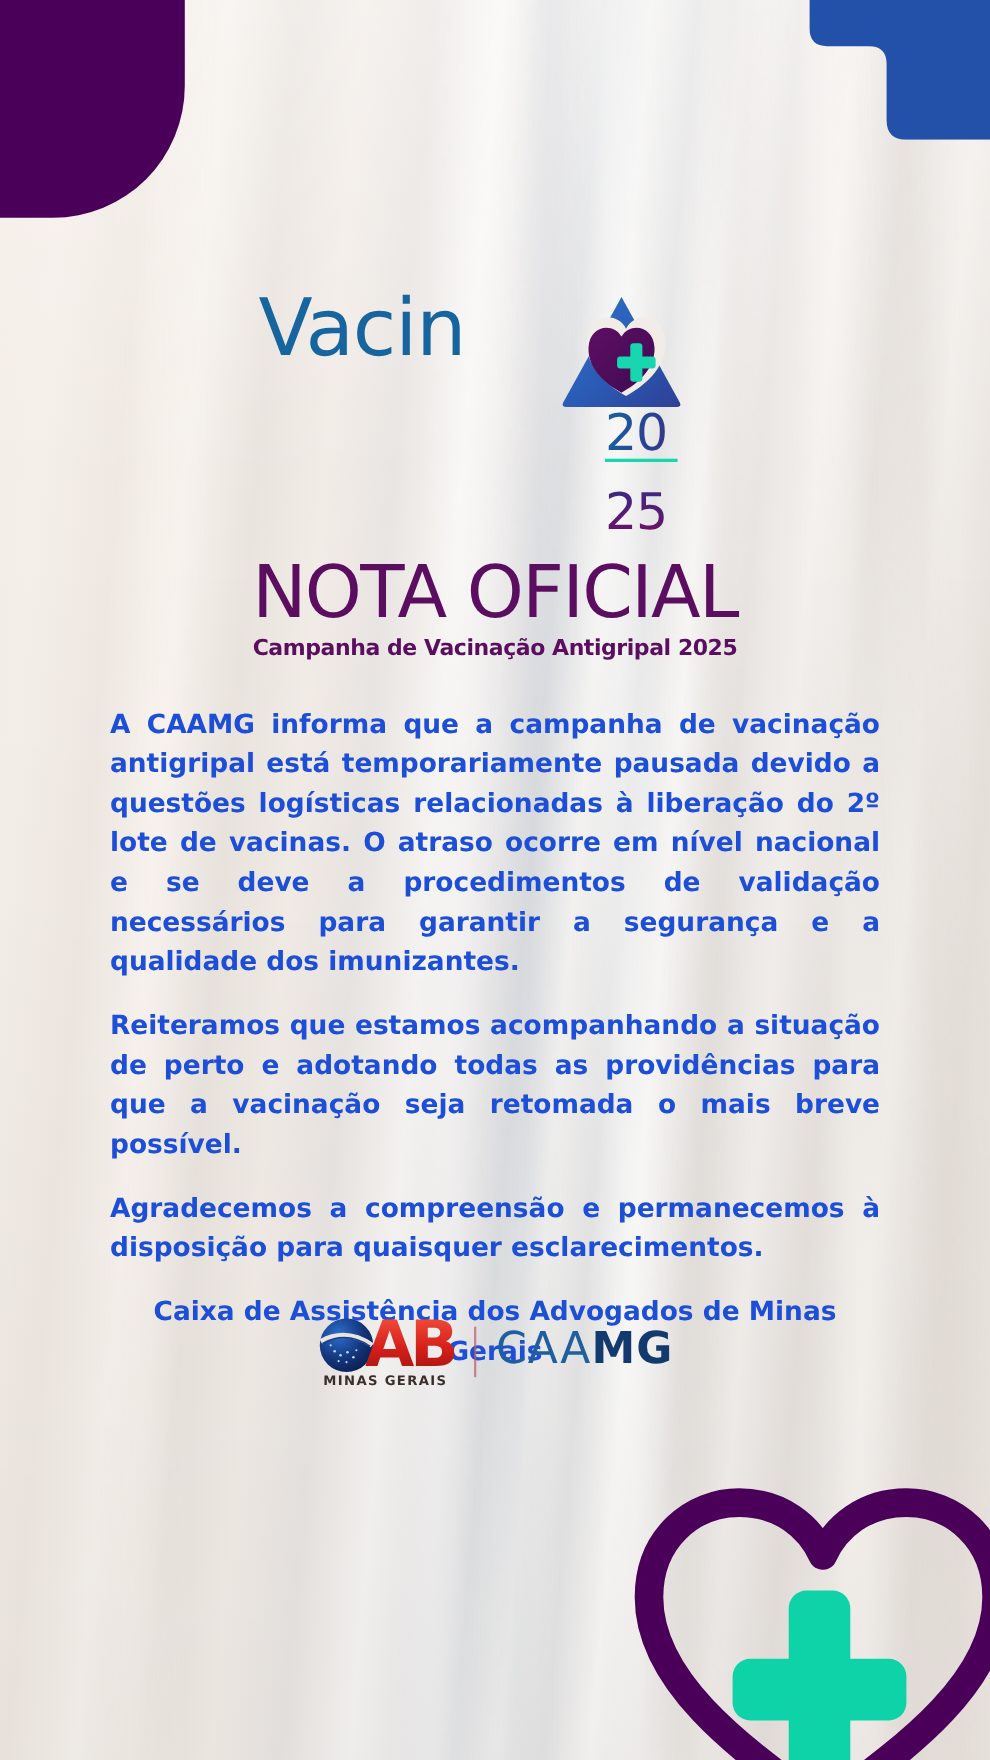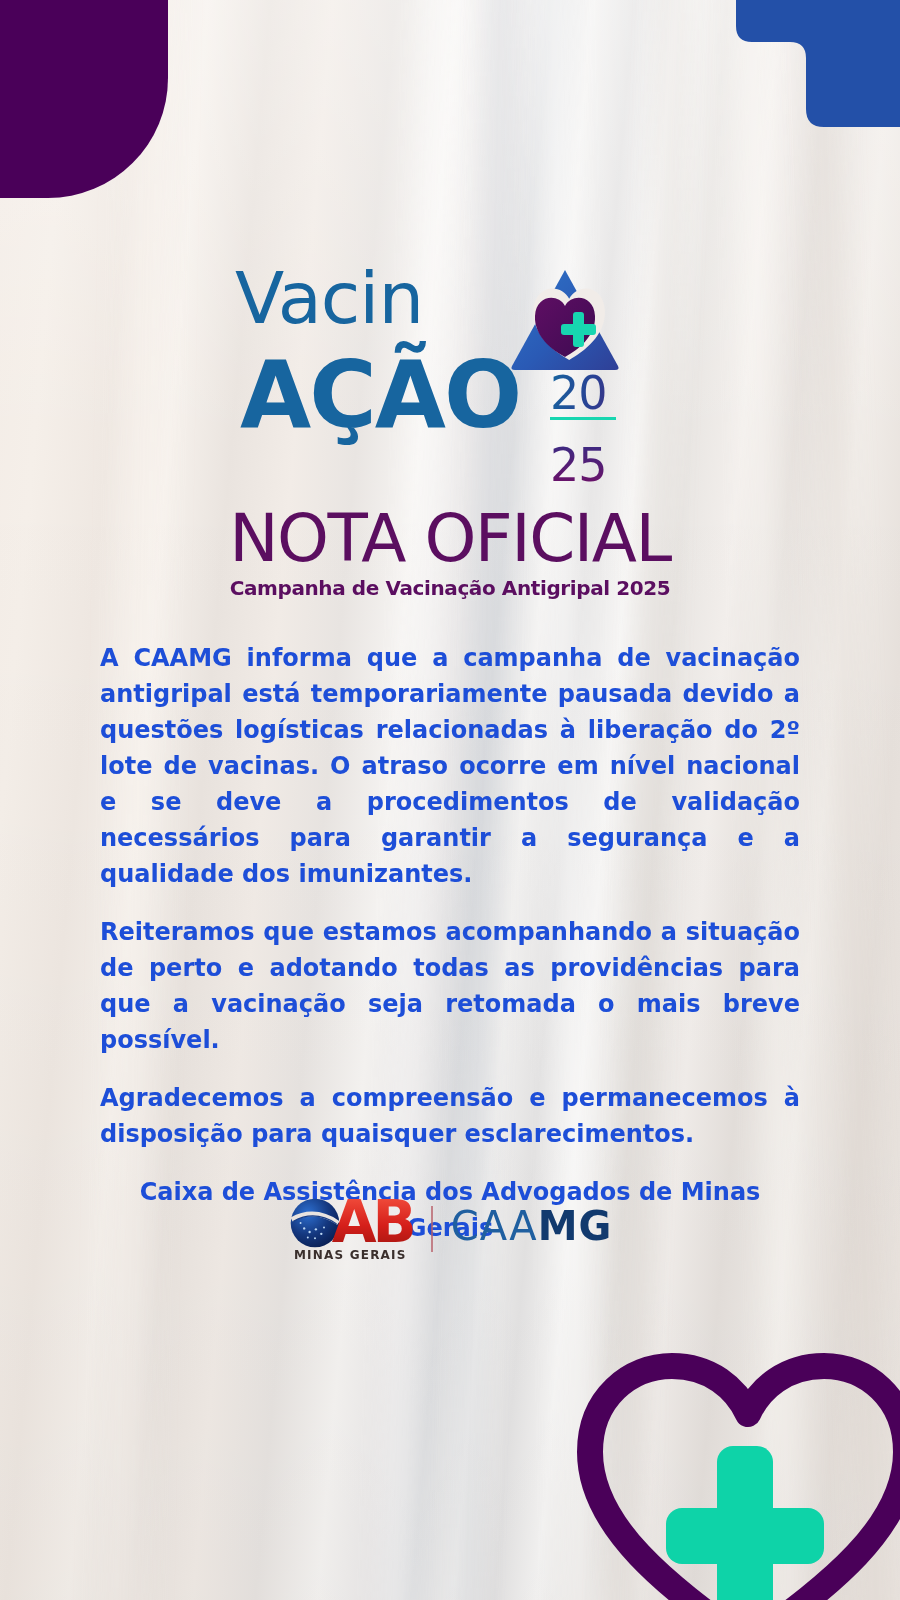--- a/index.html
+++ b/index.html
@@ -298,21 +298,20 @@
         </defs>
         <path d="M60 8 L113 104 Q115 108 110 108 L10 108 Q5 108 7 104 Z" fill="url(#triGrad)"></path>
         <path d="M60 40 C52 24 26 26 25 52 C24 76 46 92 60 100 C74 92 96 76 95 52 C94 26 68 24 60 40 Z" fill="#f1ece8" transform="translate(3,-4) scale(1.02)"></path>
         <path d="M60 44 C53 31 31 33 30 54 C29 74 47 88 60 95 C73 88 91 74 90 54 C89 33 67 31 60 44 Z" fill="url(#heartGrad)"></path>
         <g fill="#17d6b0">
           <rect x="68" y="50" width="11" height="35" rx="3"></rect>
           <rect x="56" y="62" width="35" height="11" rx="3"></rect>
         </g>
       </svg>
 
-      <div class="logo-acao">AÇÃO</div>
 
       <div class="logo-year">
         <span class="y-top">20</span>
         <span class="y-rule"></span>
         <span class="y-bot">25</span>
       </div>
     </div>
   </div>
 
   <div class="headline-block">

